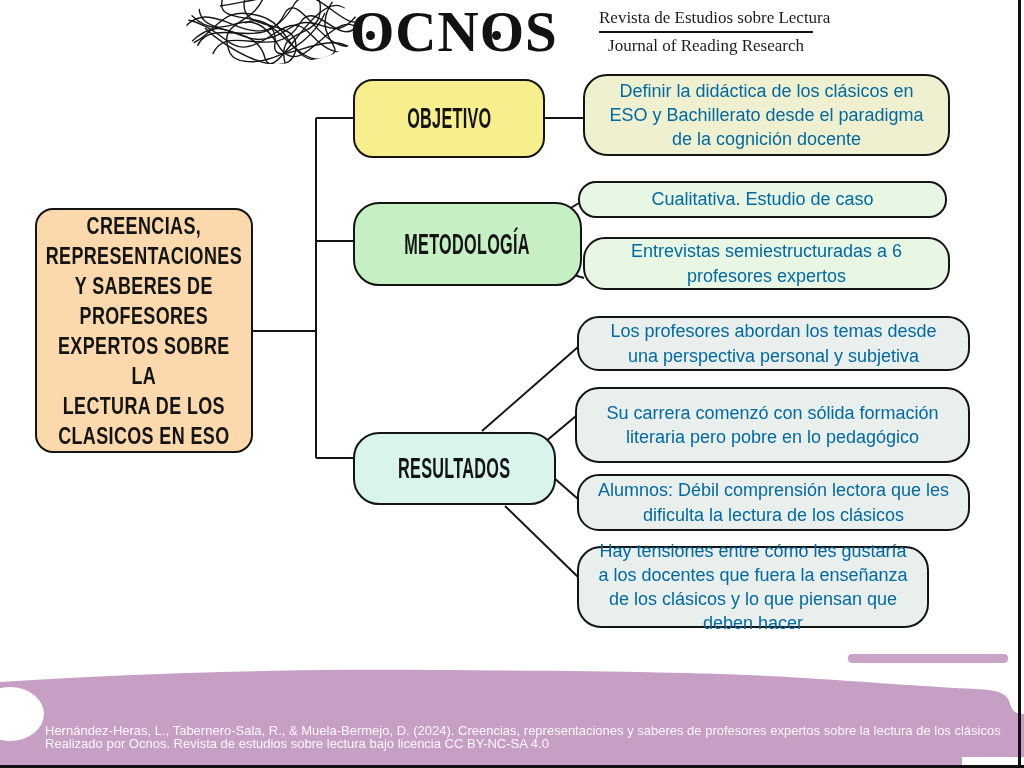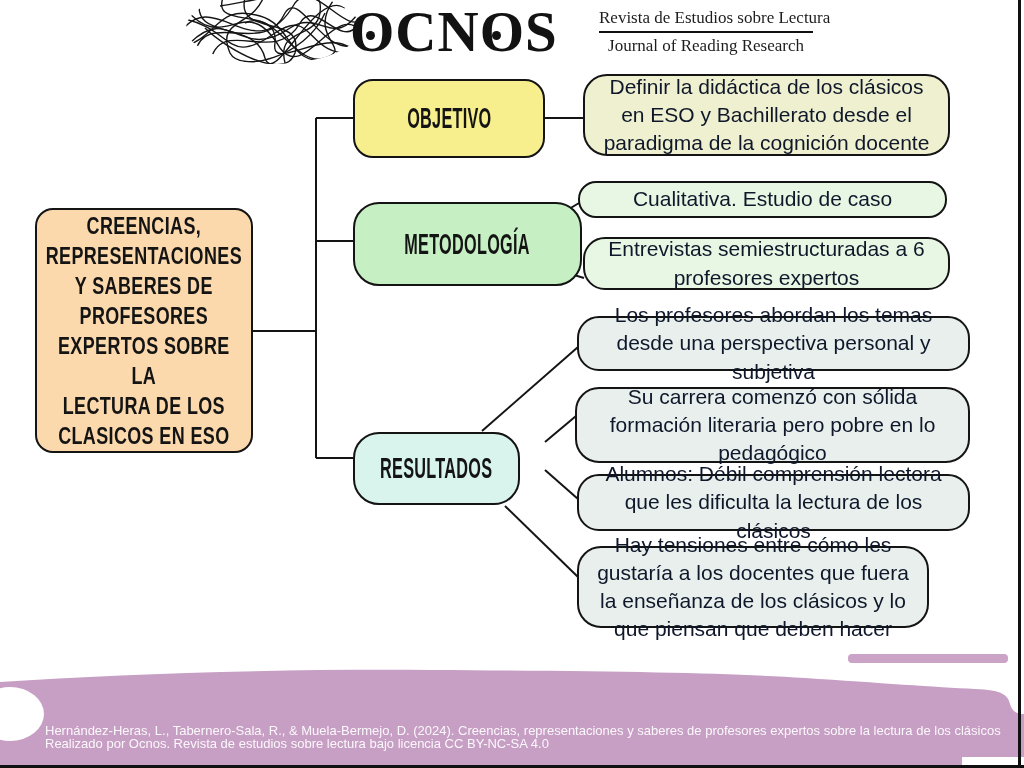--- a/index.html
+++ b/index.html
@@ -27,25 +27,25 @@
   
   .node{position:absolute;z-index:2;border:2.5px solid #141414;display:flex;align-items:center;
         justify-content:center;text-align:center;box-sizing:border-box;color:#141414;}
   .hand{display:inline-block;font-weight:700;white-space:nowrap;transform:scaleX(0.56);
         transform-origin:center;font-size:29px;letter-spacing:.5px;}
   #root-node{left:35px;top:208px;width:218px;height:245px;border-radius:18px;}
   #root-node .root-label{display:inline-block;font-weight:700;font-size:23px;line-height:30px;
         white-space:pre-line;transform:scaleX(0.78);transform-origin:center;letter-spacing:.5px;}
   #objetivo-node{left:353px;top:79px;width:192px;height:79px;border-radius:20px;}
   #metodologia-node{left:353px;top:202px;width:229px;height:84px;border-radius:26px;}
-  #resultados-node{left:353px;top:432px;width:167px;height:73px;border-radius:26px;}
+  #resultados-node{left:353px;top:432px;width:203px;height:73px;border-radius:26px;}
 
   .item{position:absolute;z-index:2;border:2px solid #141414;border-radius:24px;display:flex;
         align-items:center;justify-content:center;text-align:center;box-sizing:border-box;
-        padding:4px 14px;font-size:21px;line-height:1.34;color:#0f172a;}
+        padding:4px 14px;font-size:18px;line-height:1.34;color:#0369a1;}
   #objetivo-item-1{left:583px;top:74px;width:367px;height:82px;}
   #metodologia-item-1{left:578px;top:181px;width:369px;height:37px;border-radius:18px;}
   #metodologia-item-2{left:583px;top:237px;width:367px;height:53px;border-radius:22px;}
   #resultados-item-1{left:577px;top:316px;width:393px;height:55px;border-radius:22px;}
   #resultados-item-2{left:575px;top:387px;width:395px;height:76px;}
   #resultados-item-3{left:577px;top:474px;width:393px;height:57px;border-radius:22px;}
   #resultados-item-4{left:577px;top:546px;width:352px;height:82px;}
 
   
   #band{position:absolute;left:0;top:640px;z-index:1;}

